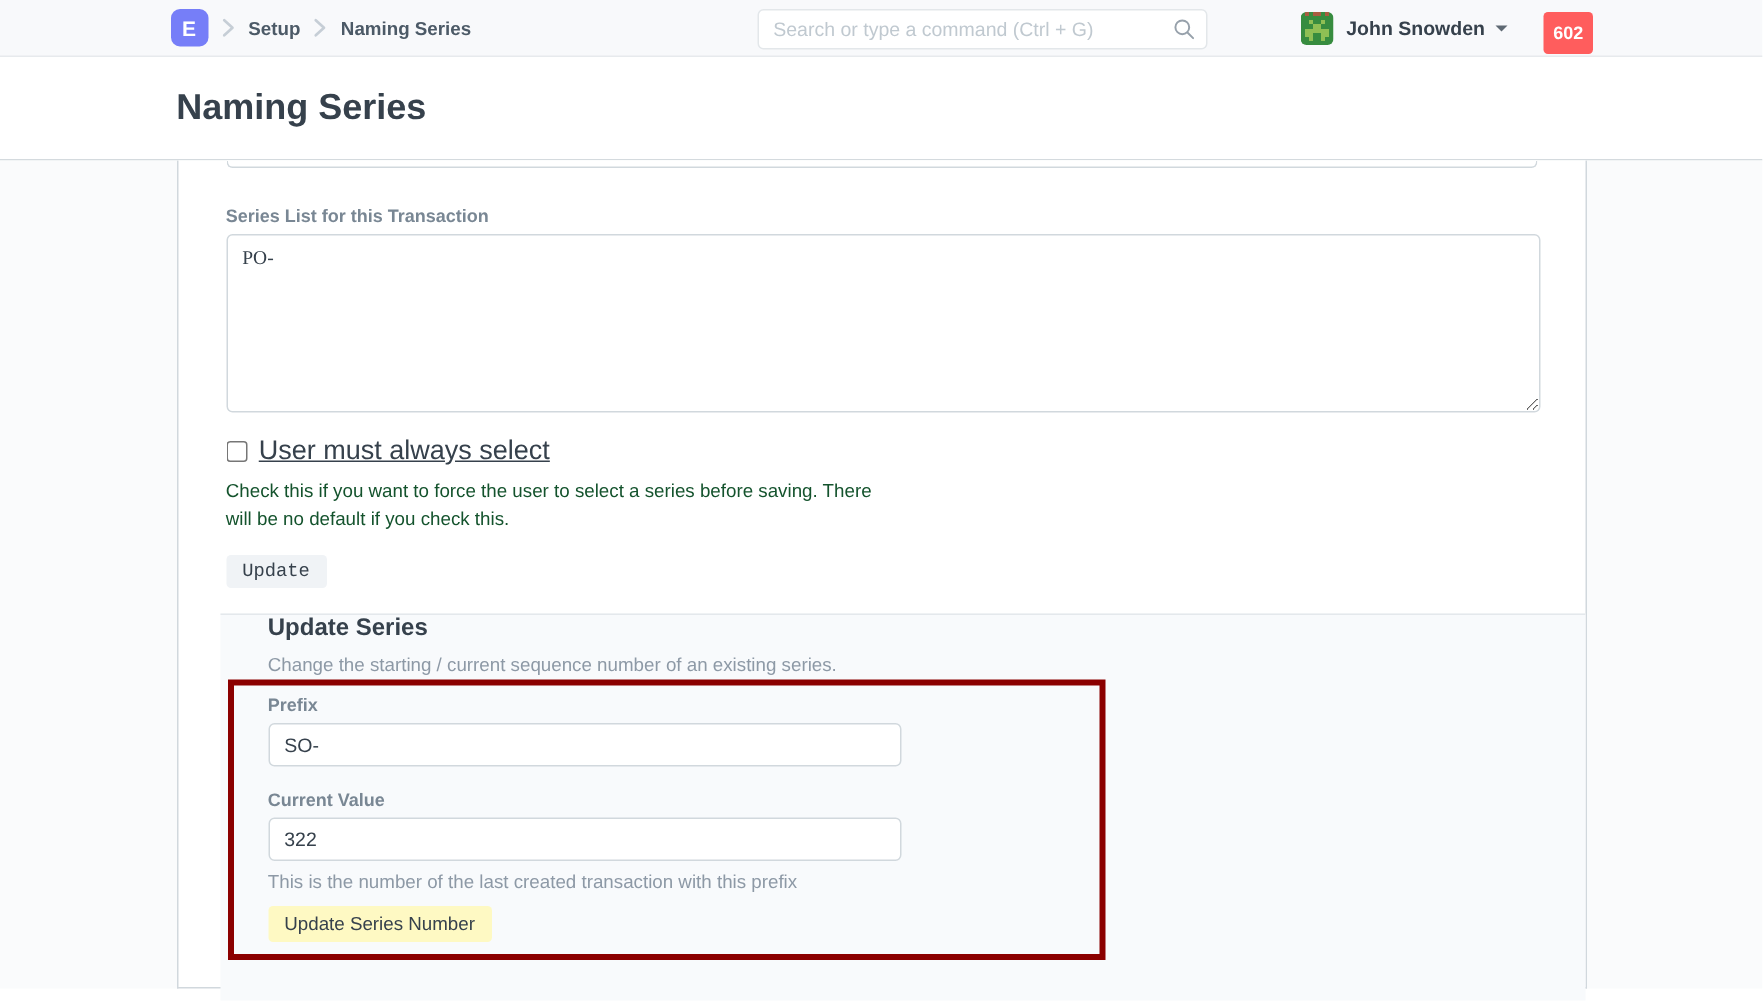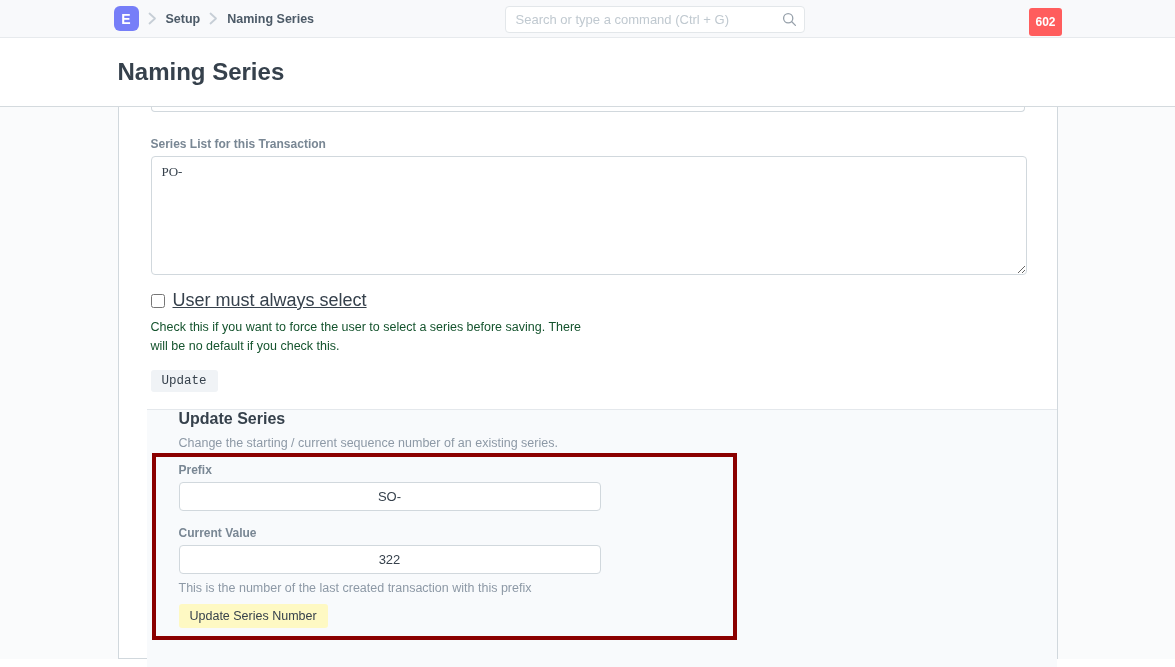--- a/index.html
+++ b/index.html
@@ -220,23 +220,22 @@
     width: 422px;
     height: 29px;
     border: 1px solid #d1d8dd;
     border-radius: 4px;
     padding: 0 10px;
     font-size: 13px;
     color: #36414c;
     font-family: inherit;
     background: #fff;
     outline: none;
-    text-align: center;
-  }
-  .hl-input.num { text-align: center; }
+  }
+  .hl-input.num { text-align: left; }
   .hl-help {
     margin-top: 7px;
     font-size: 12.5px;
     color: #8d99a6;
   }
   .btn-steel {
     margin-top: 9px;
     display: inline-block;
     background: #fef9c3;
     border: none;
@@ -272,20 +271,40 @@
       <div class="search-wrap">
         <input type="text" placeholder="Search or type a command (Ctrl + G)" style="">
         <span class="search-icon">
           <svg width="15" height="15" viewBox="0 0 15 15">
               <circle cx="6.2" cy="6.2" r="4.6" stroke="#97a1ab" stroke-width="1.3" fill="none"></circle>
               <line x1="9.8" y1="9.8" x2="13.4" y2="13.4" stroke="#97a1ab" stroke-width="1.3" stroke-linecap="round"></line>
             </svg>
         </span>
       </div>
 
+      <div class="user-menu">
+        <span class="avatar">
+          <svg width="22" height="22" viewBox="0 0 8 8" shape-rendering="crispEdges">
+            <rect x="0" y="0" width="8" height="8" fill="#378c3f"></rect>
+            <rect x="1" y="0" width="1" height="1" fill="#a85c40"></rect>
+              <rect x="3" y="0" width="2" height="1" fill="#a85c40"></rect>
+              <rect x="6" y="0" width="1" height="1" fill="#a85c40"></rect>
+            <rect x="2" y="2" width="1" height="1" fill="#8fbf54"></rect>
+              <rect x="5" y="2" width="1" height="1" fill="#8fbf54"></rect>
+            <rect x="3" y="3" width="2" height="1" fill="#8fbf54"></rect>
+            <rect x="1" y="4" width="6" height="1" fill="#8fbf54"></rect>
+            <rect x="1" y="5" width="2" height="1" fill="#8fbf54"></rect>
+              <rect x="5" y="5" width="2" height="1" fill="#8fbf54"></rect>
+            <rect x="2" y="6" width="1" height="1" fill="#8fbf54"></rect>
+              <rect x="5" y="6" width="1" height="1" fill="#8fbf54"></rect>
+          </svg>
+        </span>
+        <span class="user-name">John Snowden</span>
+        <span class="caret"></span>
+      </div>
 
       <span class="noti-badge">602</span>
     </div>
   </header>
 
   <div class="title-band">
     <div class="container">
       <h1 class="page-title">Naming Series</h1>
     </div>
   </div>

